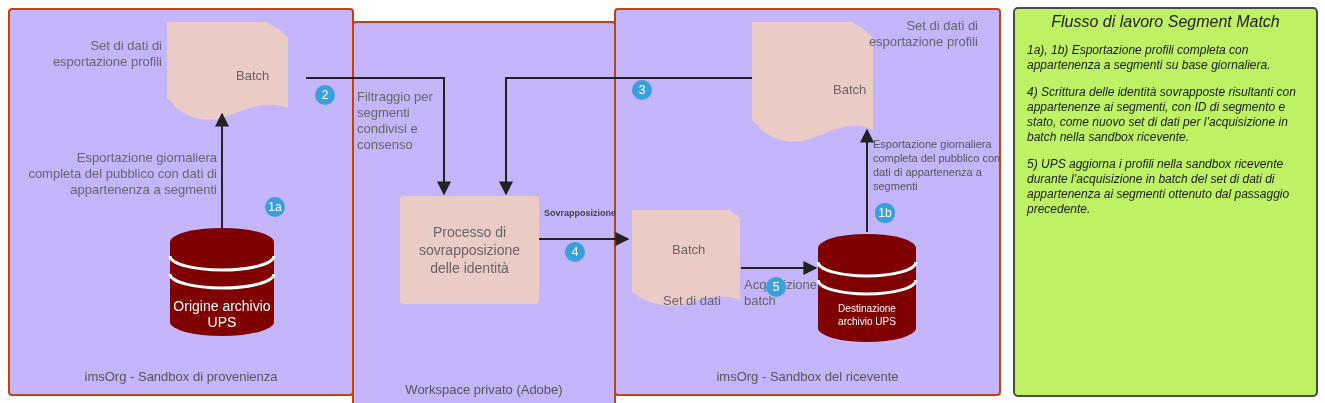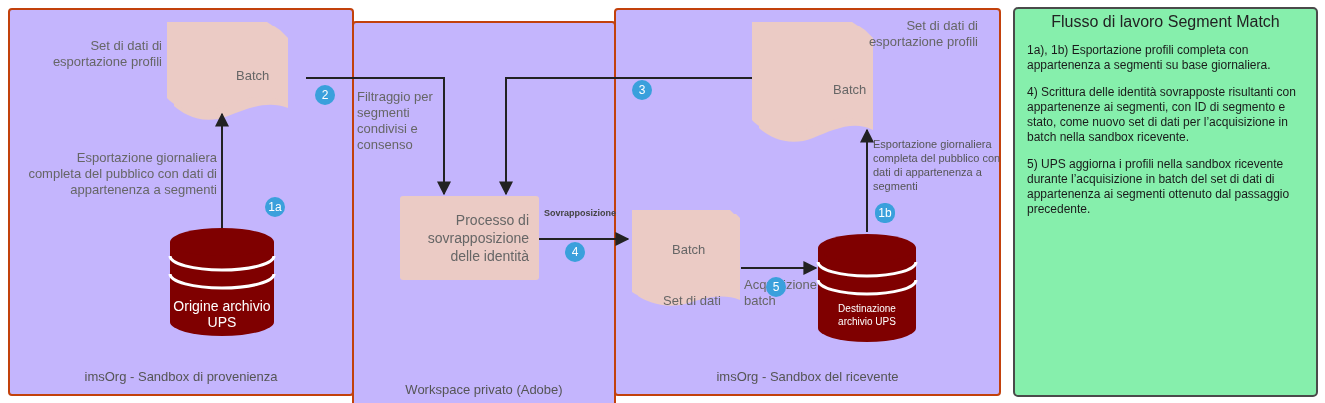--- a/index.html
+++ b/index.html
@@ -4,21 +4,21 @@
 <style>
   html, body { margin: 0; padding: 0; background: #ffffff; }
   body { width: 1325px; height: 403px; position: relative; overflow: hidden; font-family: "Liberation Sans", sans-serif; }
   .lane { position: absolute; top: 8px; height: 388px; border: 2px solid #c2410c; border-radius: 4px; box-sizing: border-box; background: #c4b5fd; }
   .lane-label { position: absolute; bottom: 10px; left: 0; right: 0; text-align: center; font-size: 13px; color: #555; }
   .txt { position: absolute; color: #666; font-size: 13px; line-height: 16px; }
   .badge { position: absolute; width: 20px; height: 20px; border-radius: 50%; background: #3aa0dc; color: #fff; font-size: 12px; line-height: 20px; text-align: center; }
   .box-proc { position: absolute; background: #ebcbc5; border-radius: 3px; color: #666; font-size: 14px; line-height: 18px; text-align: center; display: flex; align-items: center; justify-content: center; }
   .db-label { position: absolute; color: #fff; text-align: center; }
   svg.overlay { position: absolute; left: 0; top: 0; }
-  .panel { position: absolute; left: 1013px; top: 7px; width: 305px; height: 390px; background: #86efac; border: 2px solid #4a4a4a; border-radius: 5px; box-sizing: border-box; }
+  .panel { position: absolute; left: 1013px; top: 7px; width: 305px; height: 390px; background: #bef264; border: 2px solid #4a4a4a; border-radius: 5px; box-sizing: border-box; font-style: italic; }
   .panel-title { text-align: center; font-size: 16px; color: #222; margin-top: 4px; }
   .panel-p { font-size: 12px; line-height: 15px; color: #1a1a1a; margin: 12px 12px 0 12px; }
 </style>
 </head>
 <body>
 
 <div class="lane" style="left:8px; width:346px;">
   <div class="lane-label">imsOrg - Sandbox di provenienza</div>
 </div>
 <div class="lane" style="left:352px; width:264px;margin-top:13px;">
@@ -74,21 +74,21 @@
 
 <div class="txt" style="left:50px; top:38px; width:112px; text-align:right;">Set di dati di esportazione profili</div>
 <div class="txt" style="left:236px; top:68px; font-size:13px;">Batch</div>
 <div class="txt" style="left:24px; top:150px; width:193px; text-align:right; font-size:13px;">Esportazione giornaliera completa del pubblico con dati di appartenenza a segmenti</div>
 <div class="badge" style="left:233px; top:197px;margin-left:32px;">1a</div>
 <div class="db-label" style="left:170px; top:298px; width:104px; font-size:14px; line-height:16px;">Origine archivio UPS</div>
 
 <div class="badge" style="left:315px; top:85px;">2</div>
 
 <div class="txt" style="left:357px; top:89px; width:85px;">Filtraggio per segmenti condivisi e consenso</div>
-<div class="box-proc" style="left:400px; top:196px; width:139px; height:84px;text-align:right;">
+<div class="box-proc" style="left:400px; top:196px; width:139px; height:108px;">
   <span style="padding:0 10px;">Processo di sovrapposizione delle identità</span>
 </div>
 <div class="txt" style="left:544px; top:205px; font-size:9px; color:#444;font-weight:bold;">Sovrapposizione</div>
 <div class="badge" style="left:565px; top:242px;">4</div>
 
 <div class="badge" style="left:632px; top:80px;">3</div>
 
 <div class="txt" style="left:852px; top:18px; width:126px; text-align:right;">Set di dati di esportazione profili</div>
 <div class="txt" style="left:833px; top:82px;">Batch</div>
 <div class="txt" style="left:873px; top:137px; width:130px; font-size:11px; line-height:14px; color:#555;">Esportazione giornaliera completa del pubblico con dati di appartenenza a segmenti</div>

